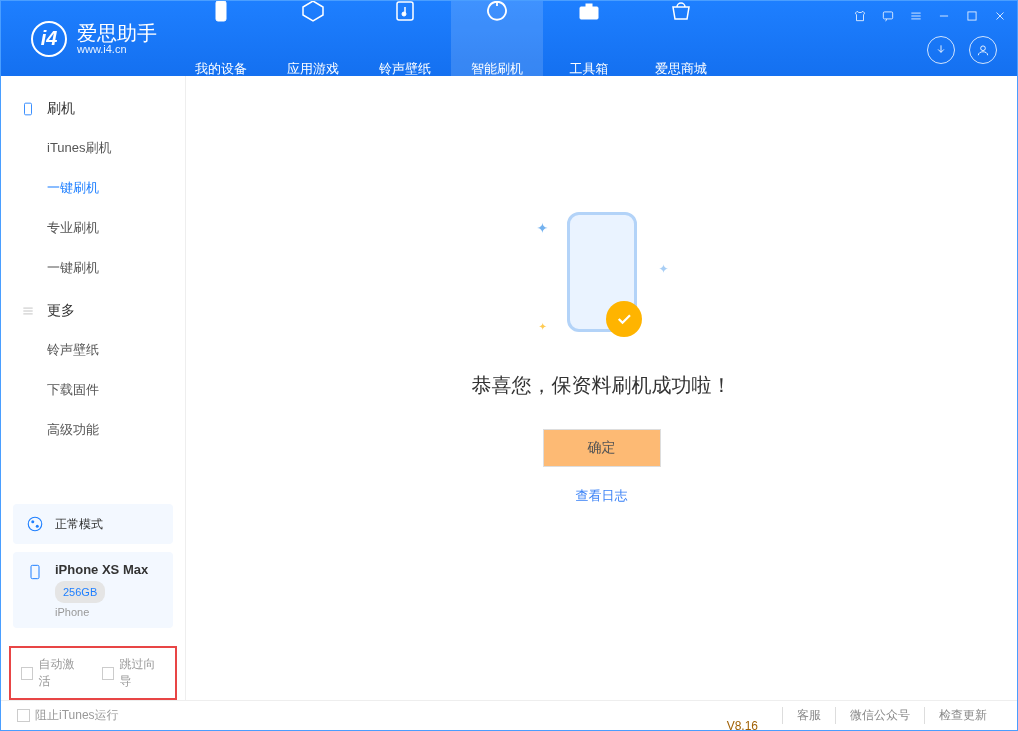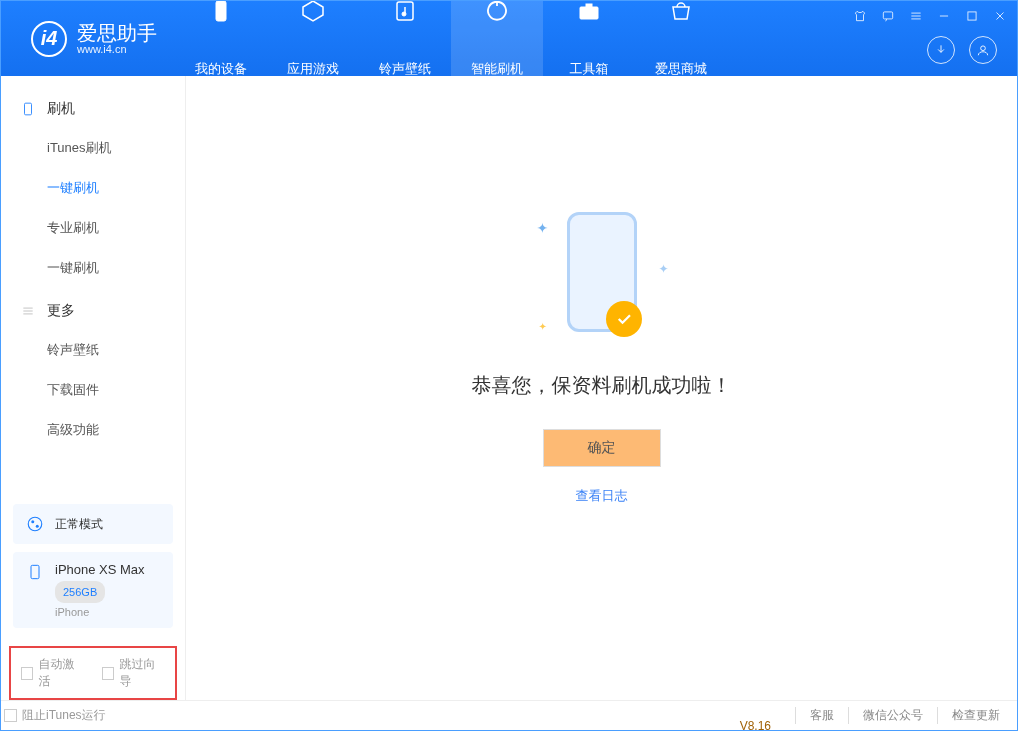--- a/index.html
+++ b/index.html
@@ -31,21 +31,21 @@
 .side-section { margin-bottom: 4px; }
 .side-section-title { display: flex; align-items: center; padding: 10px 20px; font-size: 14px; color: #333; font-weight: 500; }
 .side-section-title .sec-icon { width: 16px; height: 16px; margin-right: 10px; display: flex; align-items: center; }
 .side-item { padding: 11px 20px 11px 46px; font-size: 13px; color: #555; cursor: pointer; }
 .side-item.active { color: #1e7fff; }
 
 .device-panels { margin-top: auto; padding: 0 12px 10px; }
 .device-card { background: #f3f8ff; border-radius: 4px; padding: 10px 12px; margin-bottom: 8px; display: flex; align-items: center; }
 .device-card-icon { width: 20px; height: 20px; margin-right: 10px; display: flex; align-items: center; justify-content: center; }
 .device-card-text { font-size: 12px; color: #333; }
-.device-detail { font-size: 13px; color: #333; font-weight: 400; }
+.device-detail { font-size: 13px; color: #333; font-weight: 700; }
 .device-storage { display: inline-block; background: #e5e5e5; color: #1e7fff; font-size: 11px; padding: 5px 8px; border-radius: 9px; margin-top: 4px; }
 .device-type { font-size: 11px; color: #999; margin-top: 3px; }
 
 .opt-row { border: 2px solid #e84545; padding: 8px 10px; display: flex; gap: 18px; margin: 0 8px 0 8px; }
 .opt-item { display: flex; align-items: center; font-size: 12px; color: #999; cursor: pointer; }
 .checkbox { width: 13px; height: 13px; border: 1px solid #ccc; margin-right: 5px; background: #fff; }
 
 .main-content { flex: 1; display: flex; flex-direction: column; align-items: center; justify-content: center; padding-bottom: 60px; }
 .phone-illustration { width: 90px; height: 130px; position: relative; margin-bottom: 30px; }
 .phone-body { width: 70px; height: 120px; border: 3px solid #b3d3f8; border-radius: 12px; background: #eaf3ff; position: relative; margin: 0 auto; }
@@ -53,21 +53,21 @@
 .phone-check svg { width: 18px; height: 18px; stroke: #fff; stroke-width: 3; fill: none; }
 .sparkle { position: absolute; color: #a8cef5; font-size: 14px; }
 .sparkle.s1 { top: 8px; left: -20px; color: #74b2ef; }
 .sparkle.s2 { top: 50px; right: -22px; font-size: 12px; }
 .sparkle.s3 { bottom: 10px; left: -18px; font-size: 10px; color: #ffcb52; }
 
 .success-text { font-size: 20px; color: #333; margin-bottom: 30px; font-weight: 500; }
 .ok-btn { border: 1px solid #ddd; background: #fdba74; padding: 9px 44px; font-size: 14px; color: #555; cursor: pointer; margin-bottom: 20px; }
 .log-link { font-size: 13px; color: #3b82f6; cursor: pointer; }
 
-.footer { height: 30px; border-top: 1px solid #eee; display: flex; align-items: center; padding: 0 3px; font-size: 12px; color: #888; }
+.footer { height: 30px; border-top: 1px solid #eee; display: flex; align-items: center; padding: 0 16px; font-size: 12px; color: #888; }
 .footer-left { display: flex; align-items: center; }
 .footer-right { margin-left: auto; display: flex; align-items: center; gap: 0; }
 .footer-right span { padding: 0 14px; border-left: 1px solid #ddd; cursor: pointer; }
 .footer-right span:first-child { border-left: none; color: #a16207; margin-top: 20px; }
 .footer-version { color: #aaa; margin-right: 10px; }
 </style>
 </head>
 <body>
 
 <div class="header">

